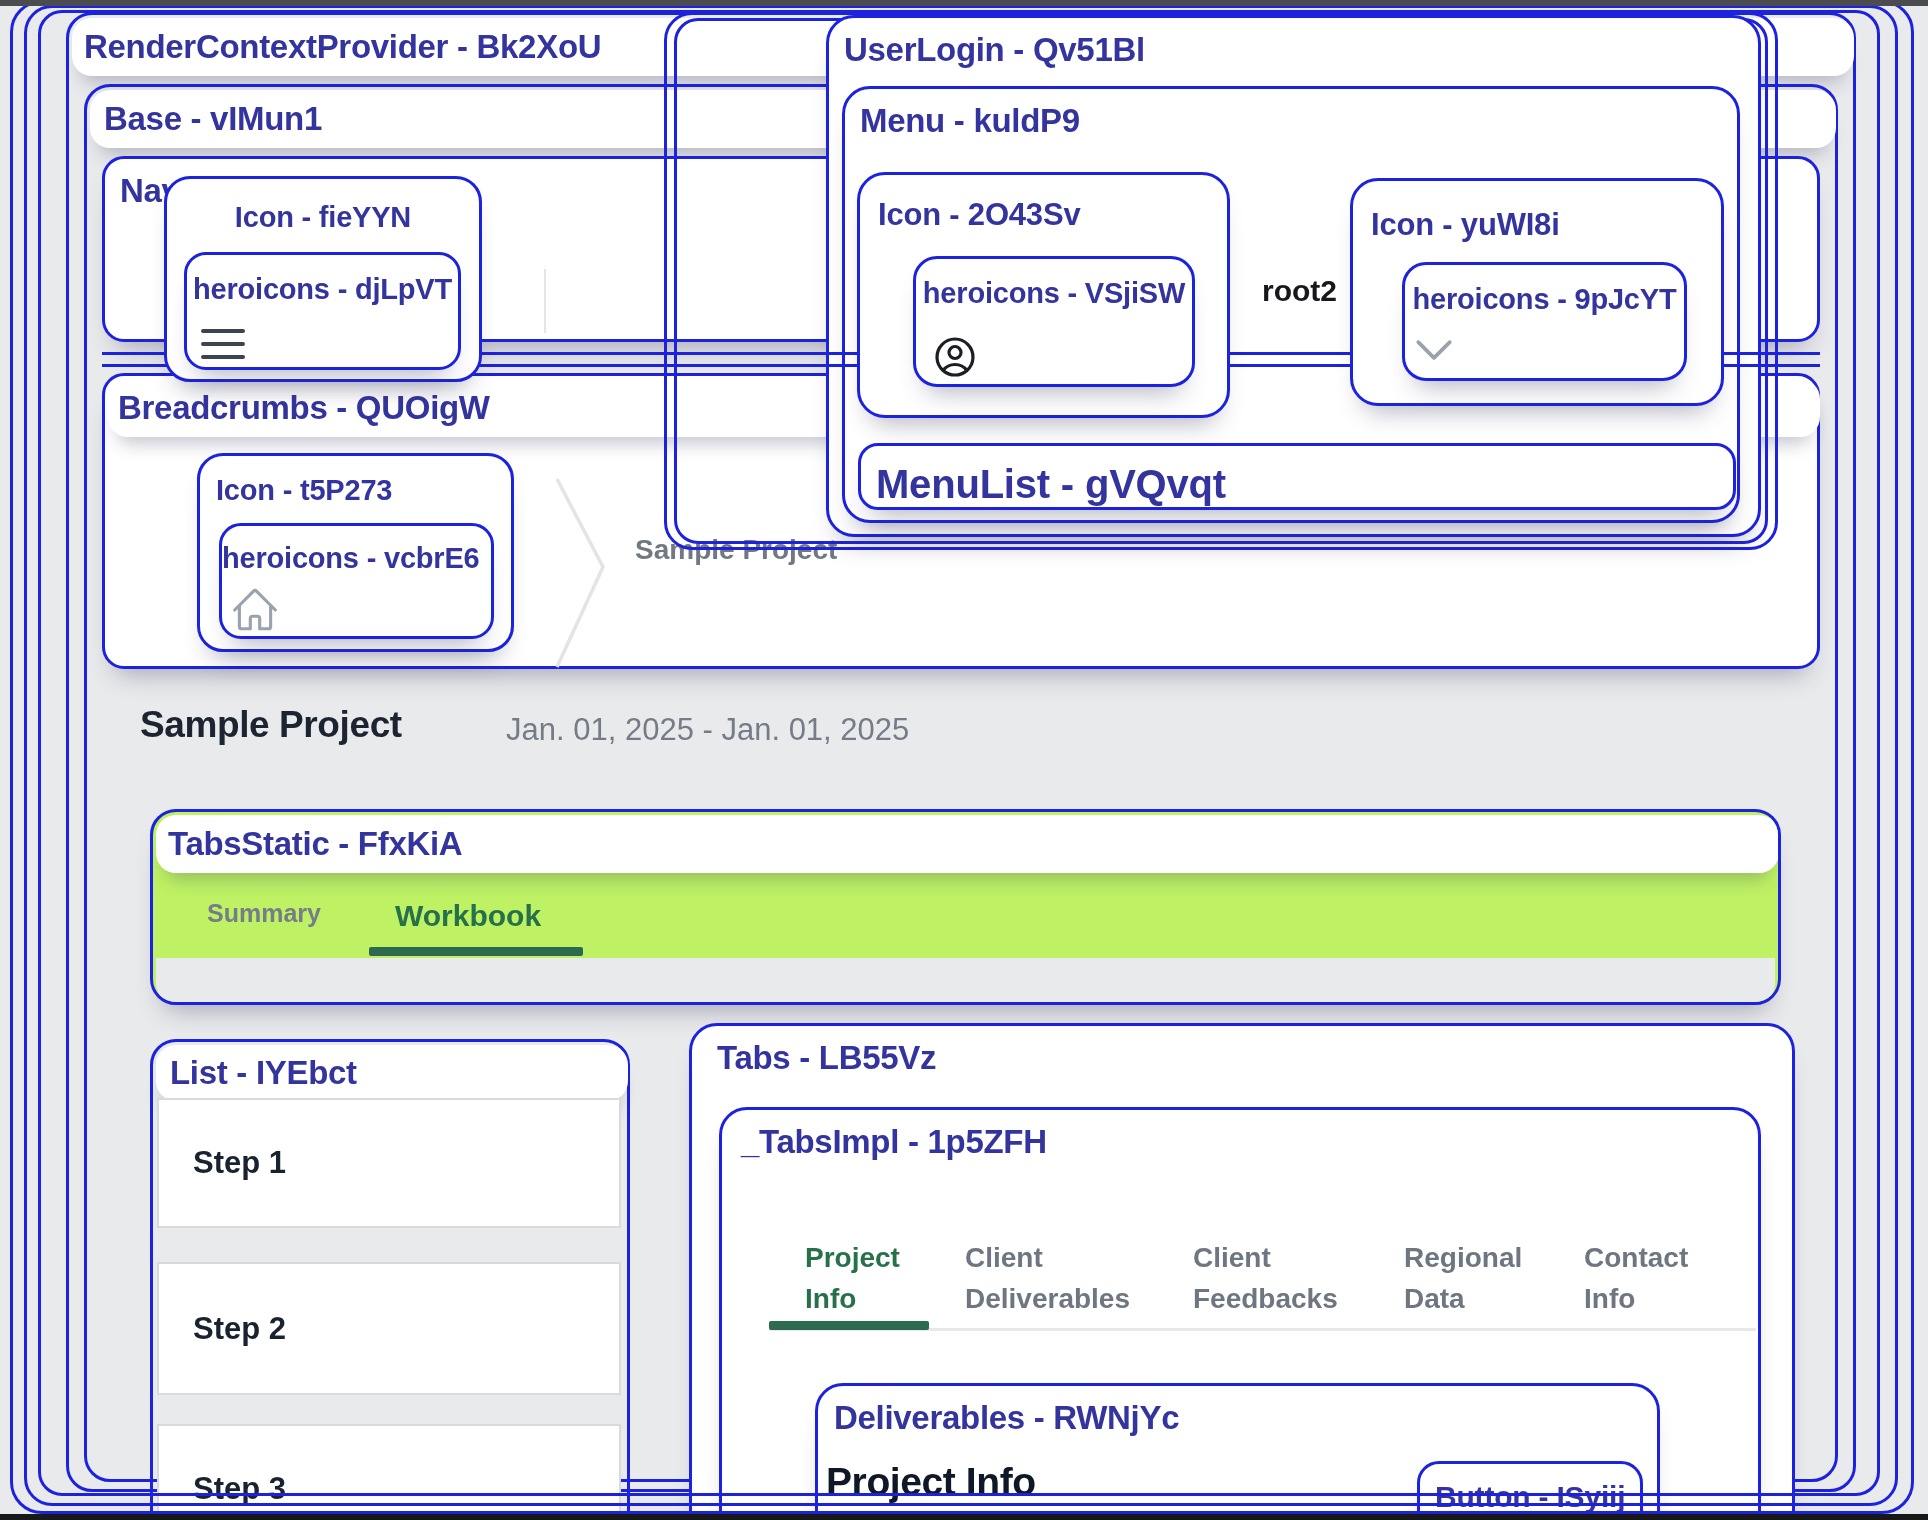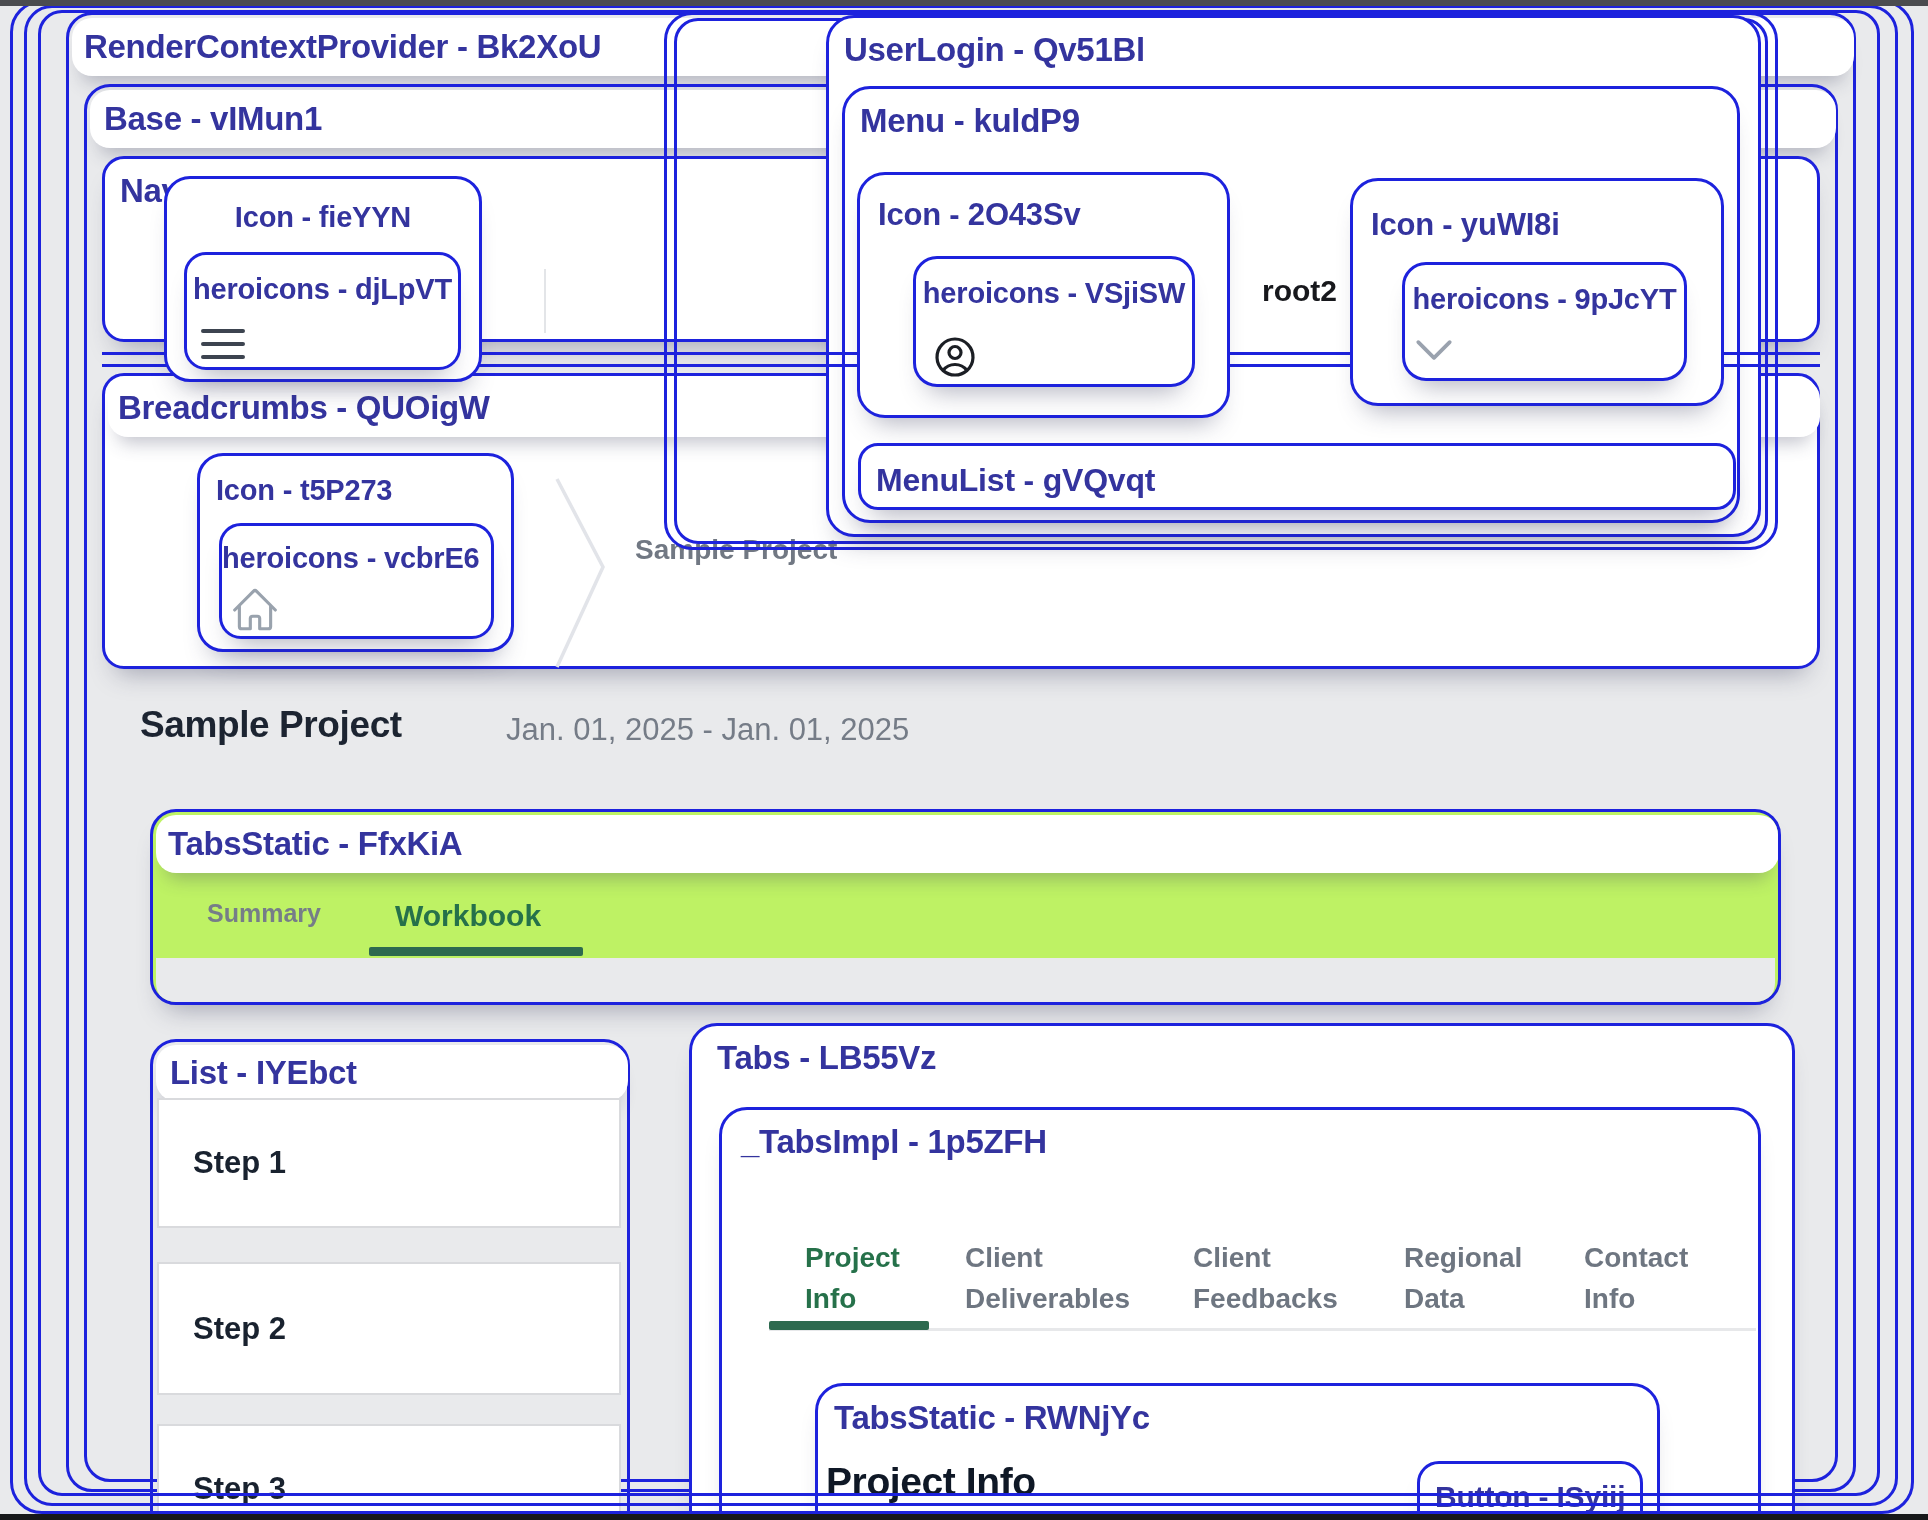--- a/index.html
+++ b/index.html
@@ -109,21 +109,21 @@
   <div class="dbox white" style="left:1402px;top:262px;width:285px;height:119px;border-radius:24px;z-index:14">
     <div class="slabel" style="left:0;right:0;top:18px;text-align:center;position:absolute">heroicons - 9pJcYT</div>
     <div style="position:absolute;left:10px;top:74px">
       <svg width="38" height="22" viewBox="0 0 24 14" fill="none">
         <path d="M2 2l10 10L22 2" stroke="#9aa2ae" stroke-width="2.4" stroke-linecap="round" stroke-linejoin="round"></path>
       </svg>
     </div>
   </div>
 
   <div class="dbox white" style="left:858px;top:443px;width:878px;height:67px;border-radius:20px;z-index:14">
-    <div class="slabel" style="left:15px;top:16px;font-size:32px">MenuList - gVQvqt</div>
+    <div class="slabel" style="left:15px;top:16px;font-size:40px">MenuList - gVQvqt</div>
   </div>
 
   <div class="dbox" style="left:150px;top:809px;width:1631px;height:196px;background:#bef264;overflow:hidden;z-index:6;box-shadow:0 18px 26px -14px rgba(55,58,90,.4)">
     <div class="dlabel" style="width:1623px;padding-left:12px">TabsStatic - FfxKiA</div>
     <div class="t" style="left:54px;top:87px;font-size:25px;font-weight:700;color:#767d88">Summary</div>
     <div class="t" style="left:242px;top:87px;font-size:30px;font-weight:700;color:var(--active-green)">Workbook</div>
     <div class="bar" style="left:216px;top:135px;width:214px;height:9px"></div>
     <div style="position:absolute;left:3px;top:146px;width:1619px;height:47px;background:#e9eaec;border-radius:0 0 22px 22px"></div>
   </div>
 
@@ -143,21 +143,21 @@
 
   <div class="tabword" style="left:805px;top:1237px;width:112px;white-space:normal;color:var(--active-green);font-weight:700;z-index:8">Project Info</div>
   <div class="tabword" style="left:965px;top:1237px;width:180px;white-space:normal;z-index:8">Client Deliverables</div>
   <div class="tabword" style="left:1193px;top:1237px;width:170px;white-space:normal;z-index:8">Client Feedbacks</div>
   <div class="tabword" style="left:1404px;top:1237px;width:140px;white-space:normal;z-index:8">Regional Data</div>
   <div class="tabword" style="left:1584px;top:1237px;width:130px;white-space:normal;z-index:8">Contact Info</div>
   <div style="position:absolute;left:769px;top:1328px;width:987px;height:3px;background:#e7e8ea;z-index:8"></div>
   <div class="bar" style="left:769px;top:1321px;width:160px;height:9px;z-index:9"></div>
 
   <div class="dbox white" style="left:815px;top:1383px;width:845px;height:170px;border-radius:28px;z-index:10">
-    <div class="dlabel flat" style="width:837px;padding-left:13px">TabsStatic - RWNjYc</div>
+    <div class="dlabel flat" style="width:837px;padding-left:13px">Deliverables - RWNjYc</div>
     <div class="t" style="left:8px;top:74px;font-size:39px;font-weight:800;color:#0f1826;letter-spacing:-.4px">Project Info</div>
   </div>
   <div class="dbox white" style="left:1417px;top:1461px;width:226px;height:100px;border-radius:22px;z-index:11">
     <div class="slabel" style="left:15px;top:16px;font-size:30px">Button - ISyiij</div>
   </div>
 
   <div class="dbox" style="left:38px;top:10px;width:1842px;height:1486px;border-radius:24px;z-index:40"></div>
   <div class="dbox" style="left:24px;top:5px;width:1874px;height:1501px;border-radius:28px;z-index:40"></div>
   <div class="dbox" style="left:10px;top:0;width:1904px;height:1514px;border-radius:32px;z-index:40"></div>
 

